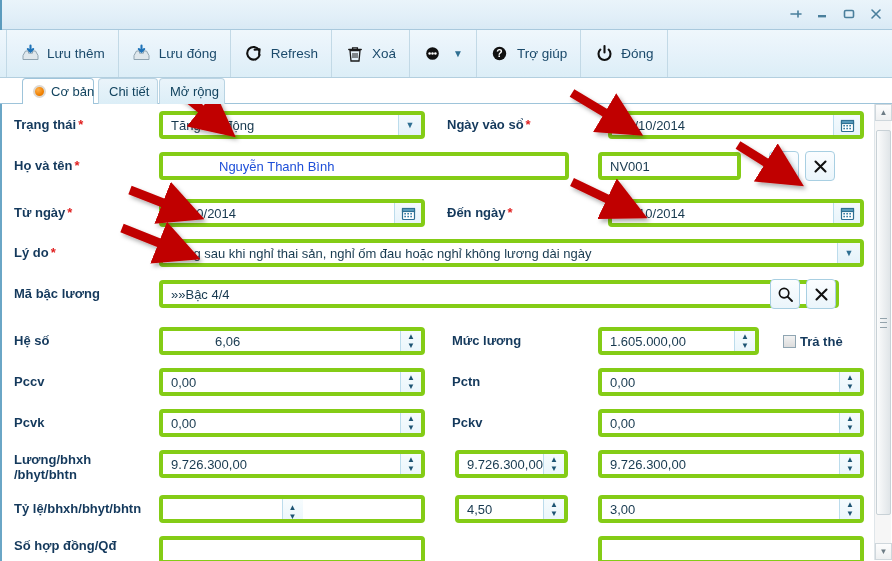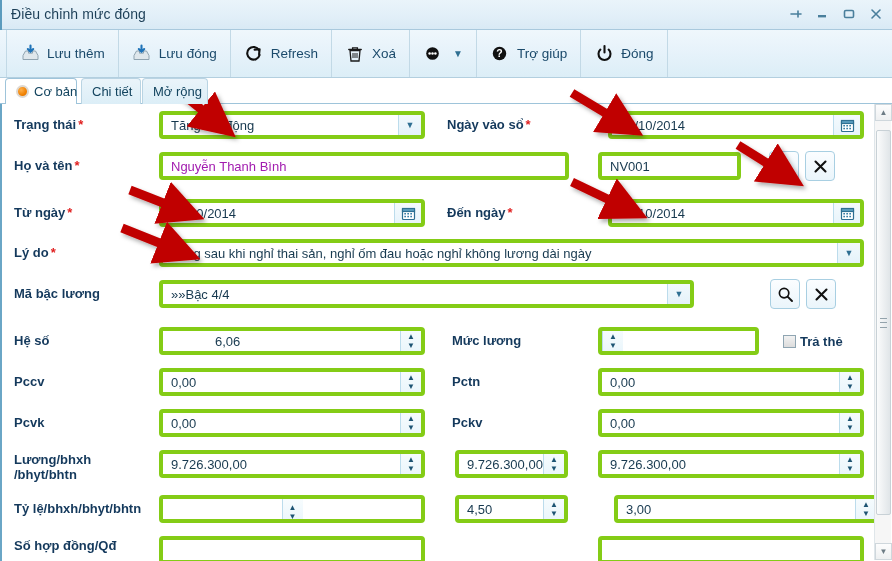--- a/index.html
+++ b/index.html
@@ -66,21 +66,21 @@
     box-sizing: border-box;
   }
   .tb-btn:first-child { border-left: 1px solid #c2d9e6; margin-left: 6px; }
   .tb-icon { width: 20px; height: 20px; display: flex; align-items: center; justify-content: center; }
   .tb-icon svg { display: block; }
   .tb-caret { margin-left: 3px; color: #2e6f92; font-size: 10px; }
   .tb-filler { flex: 1; }
 
   
   .tabstrip {
-    position: absolute; left: 1px; top: 78px;
+    position: absolute; left: 18px; top: 78px;
     width: 792px; height: 26px;
     box-sizing: border-box;
   }
   .tab {
     position: absolute; top: 0;
     height: 26px;
     display: flex; align-items: center; gap: 5px;
     padding: 0 10px;
     font-size: 13px;
     color: #13445f;
@@ -144,21 +144,21 @@
     align-items: center;
     overflow: hidden;
   }
   .ctl .val {
     padding-left: 8px;
     flex: 1;
     white-space: nowrap;
     overflow: hidden;
     color: #17394f;
   }
-  .ctl .val.placeholder { color: #a21caf; }
+  .ctl .val.placeholder { color: #1d4ed8; margin-left: 48px; }
 
   .drop-arrow {
     width: 22px; height: 26px;
     flex: none;
     background: linear-gradient(to bottom, #f3fafd 0%, #e3f1f9 100%);
     border-left: 1px solid #bcdcec;
     display: flex; align-items: center; justify-content: center;
     color: #2e6f92; font-size: 9px;
   }
   .cal-btn {
@@ -239,21 +239,20 @@
   
   .arrow { position: absolute; pointer-events: none; }
 </style>
 </head>
 <body>
 
 <div class="window">
 
   <div class="titlebar">
     <div class="titlebar-left-edge"></div>
-    <div class="title-text">Điều chỉnh mức đóng</div>
     <div class="win-controls">
       <div class="win-btn">
         <svg width="14" height="14" viewBox="0 0 14 14">
             <path d="M3 7h7M10 4v6M10 7l3 0" stroke="#4a7f9c" stroke-width="1.6" fill="none" stroke-linecap="round"></path>
           </svg>
       </div>
       <div class="win-btn">
         <svg width="14" height="14" viewBox="0 0 14 14">
             <rect x="3" y="8" width="8" height="2.4" fill="#4a7f9c"></rect>
           </svg>
@@ -462,21 +461,21 @@
       <span>Lý do</span><span class="req">*</span>
     </div>
     <div class="ctl" style="left:159px; top:135px; width:705px;">
       <span class="val">Tăng sau khi nghỉ thai sản, nghỉ ốm đau hoặc nghỉ không lương dài ngày</span>
       <span class="drop-arrow">▼</span>
     </div>
 
     <div class="field-label" style="left:14px; top:182px;">
       <span>Mã bậc lương</span><span class="req"></span>
     </div>
-    <div class="ctl" style="left:159px; top:176px; width:535px;">
+    <div class="ctl" style="left:159px; top:176px; width:680px;">
       <span class="val">»»Bậc 4/4</span>
       <span class="drop-arrow">▼</span>
     </div>
 
     <div class="icon-btn" style="left:770px; top:175px;">
       <svg width="17" height="17" viewBox="0 0 17 17">
         <circle cx="7.1" cy="7.1" r="4.7" fill="none" stroke="#111" stroke-width="1.7"></circle>
         <path d="M10.6 10.6 L15 15" stroke="#111" stroke-width="1.9" stroke-linecap="round"></path>
       </svg>
     </div>
@@ -494,20 +493,21 @@
       <span class="spin">
           <span class="up">▲</span>
           <span class="dn">▼</span>
         </span>
     </div>
 
     <div class="field-label" style="left:452px; top:229px;">
       <span>Mức lương</span>
     </div>
     <div class="ctl" style="left:598px; top:223px; width:161px;">
+      <span class="val">1.605.000,00</span>
       <span class="spin">
           <span class="up">▲</span>
           <span class="dn">▼</span>
         </span>
     </div>
 
     <div class="checkbox-wrap" style="left:783px; top:230px;">
       <span class="cbox"></span>
       <span>Trả thẻ</span>
     </div>
@@ -590,21 +590,21 @@
           <span class="dn">▼</span>
         </span>
     </div>
     <div class="ctl" style="left:455px; top:391px; width:113px;">
       <span class="val">4,50</span>
       <span class="spin">
           <span class="up">▲</span>
           <span class="dn">▼</span>
         </span>
     </div>
-    <div class="ctl" style="left:614px; top:391px; width:266px;">
+    <div class="ctl" style="left:598px; top:391px; width:266px;">
       <span class="val">3,00</span>
       <span class="spin">
           <span class="up">▲</span>
           <span class="dn">▼</span>
         </span>
     </div>
 
     <div class="field-label" style="left:14px; top:434px;">
       <span>Số hợp đồng/Qđ</span>
     </div>

